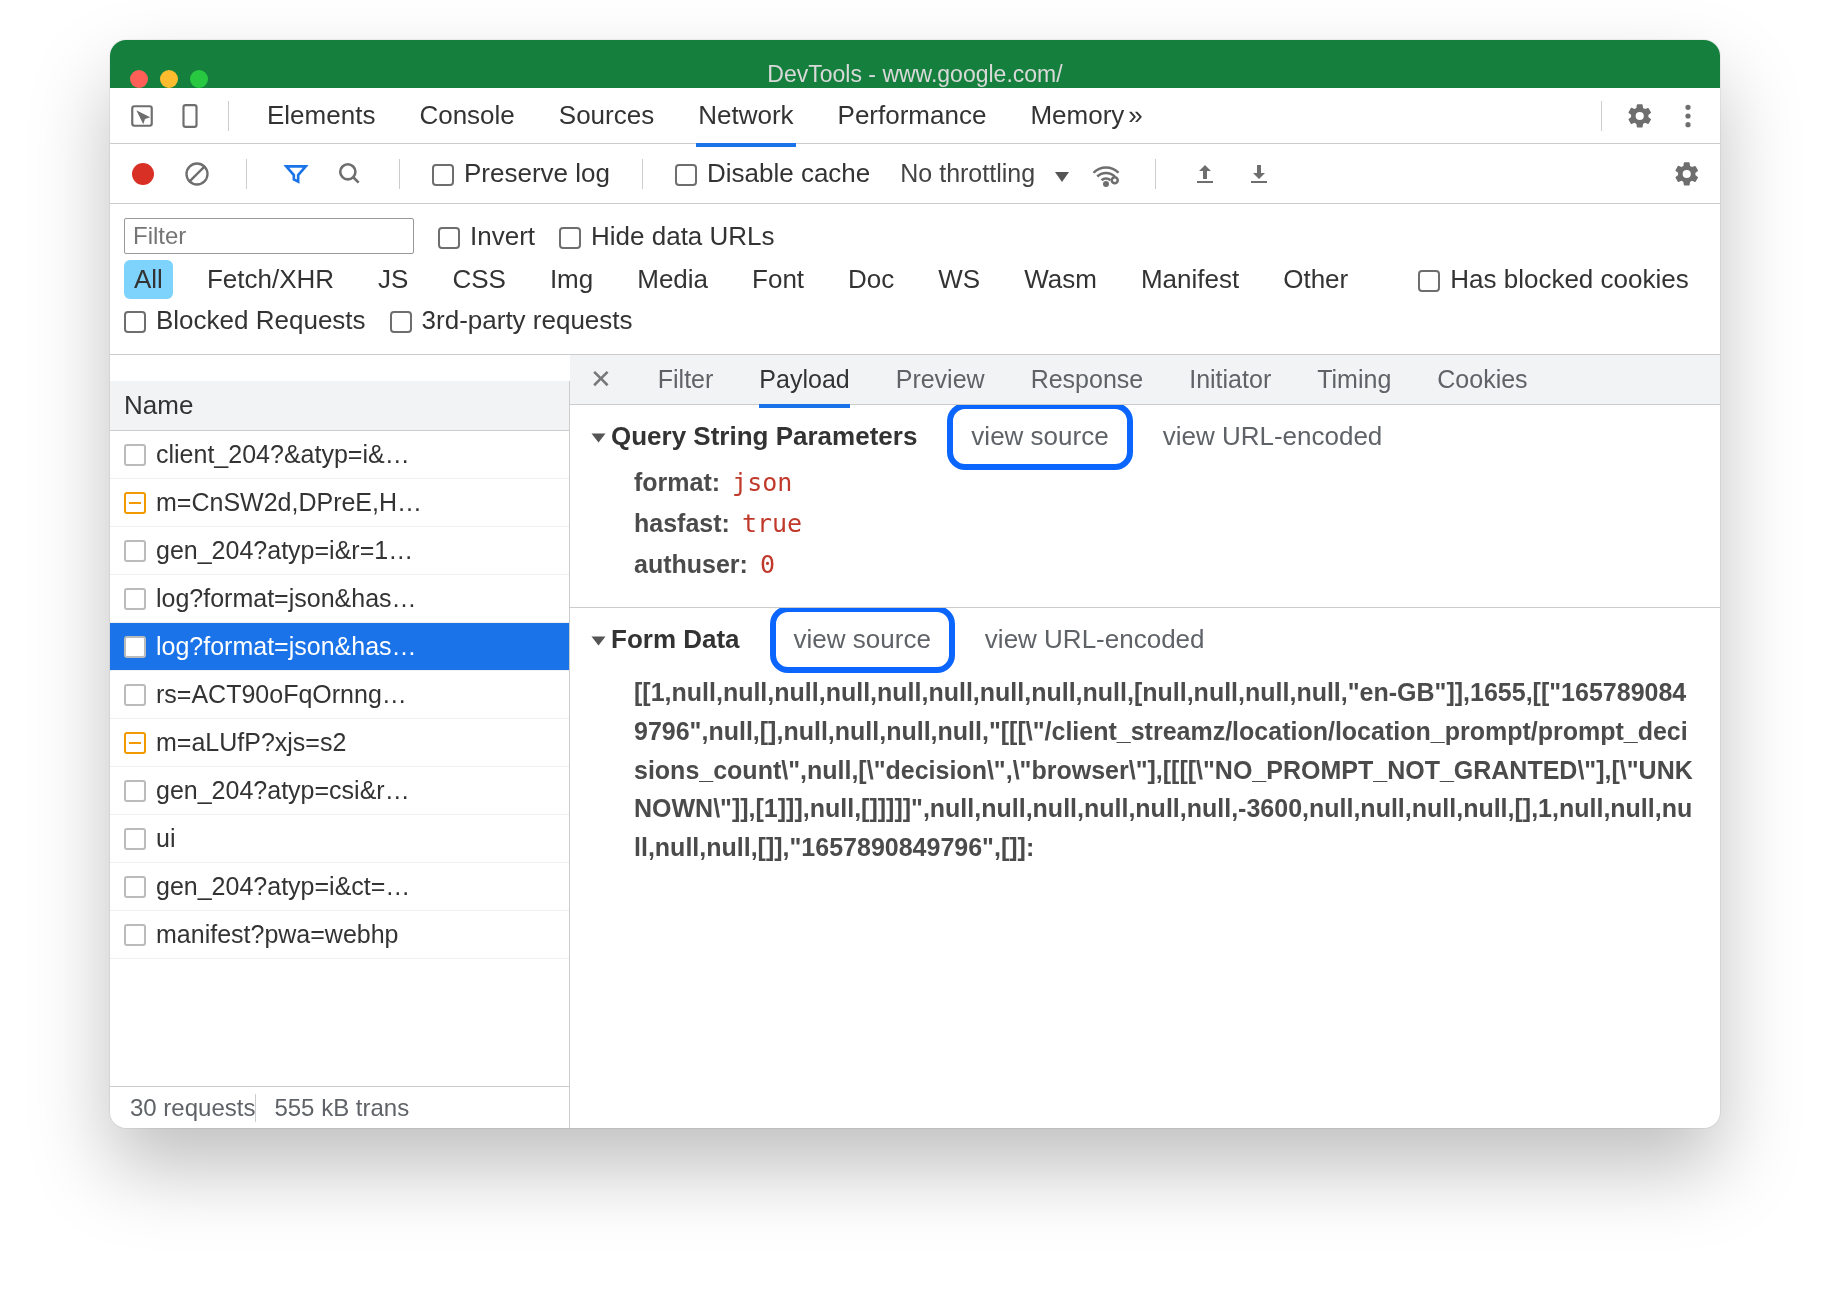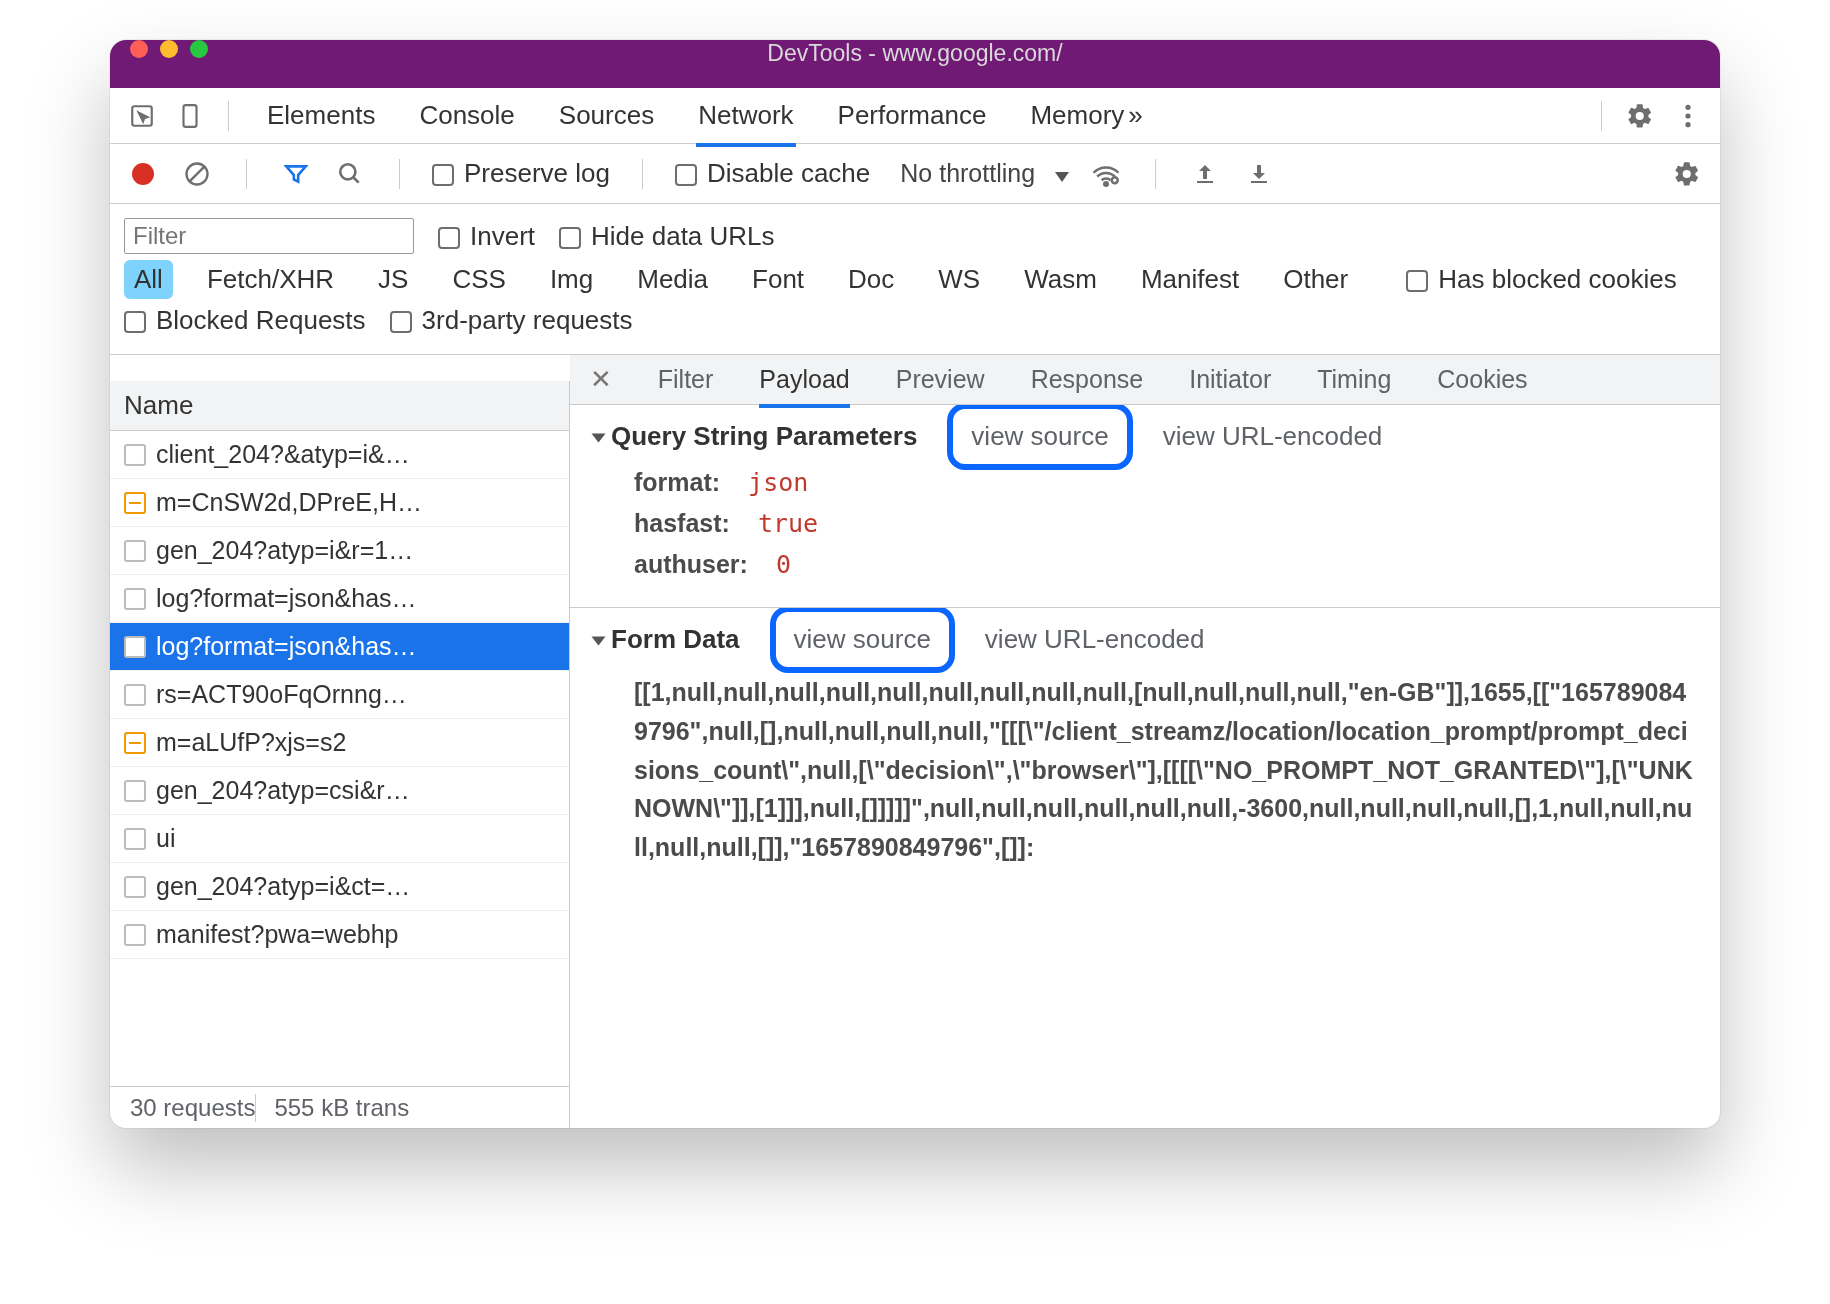--- a/index.html
+++ b/index.html
@@ -10,21 +10,21 @@
     height: 1088px;
     border-radius:16px;
     background:#fff;
     box-shadow: 0 40px 80px rgba(0,0,0,0.25), 0 0 0 1px rgba(0,0,0,0.05);
     overflow:hidden;
     display:flex; flex-direction:column;
     font-size:26px;
     color:#333;
   }
   
-  .titlebar { height:48px; background:#701a75; display:flex; align-items:flex-start; position:relative; }
+  .titlebar { height:48px; background:#15803d; display:flex; align-items:flex-end; position:relative; }
   .traffic { display:flex; gap:12px; margin-left:20px;}
   .dot { width:18px; height:18px; border-radius:50%; }
   .dot.red{background:#ff5f57;} .dot.yellow{background:#febc2e;} .dot.green{background:#28c840;}
   .winTitle { position:absolute; left:0; right:0; text-align:center; color:#d9d9d9; font-size:23px; font-weight:500; }
   
   .tabstrip { display:flex; align-items:center; height:56px; border-bottom:1px solid #ccc; padding:0 10px; gap:4px;}
   .tsbtn { display:flex; align-items:center; justify-content:center; width:44px; height:44px; color:#6e6e6e;}
   .sep { width:1px; height:30px; background:#ccc; margin:0 12px;}
   .tabs { display:flex; gap:44px; margin-left:22px; align-items:center; }
   .tab { color:#333; font-size:26px; padding:12px 0;text-align:center; }
@@ -65,21 +65,21 @@
   .closex { font-size:26px; color:#777;}
   .dtab { color:#5f6368; font-size:25px;}
   .dtab.active{ color:#333; font-weight:500; border-bottom:4px solid #1a73e8; padding-bottom:10px; margin-bottom:-14px;}
   .panel { flex:1; overflow:auto; padding:12px 24px; color:#333;}
   .sect { margin-bottom:18px;}
   .secthdr { display:flex; align-items:center; gap:40px; position:relative; }
   .tw { display:inline-block; width:0;height:0;border-left:9px solid #555;border-top:7px solid transparent;border-bottom:7px solid transparent; transform:rotate(90deg); margin-right:8px;}
   .stitle { font-weight:700; font-size:26px;}
   .vlink { color:#5f6368; font-size:26px;}
   .hl { position:absolute; border:6px solid #0a66ff; border-radius:18px; pointer-events:none;}
-  .kv { margin:12px 0 4px 40px; display:flex; gap:28px; font-size:25px;}
+  .kv { margin:12px 0 4px 40px; display:flex; gap:12px; font-size:25px;}
   .kv .k{font-weight:700; color:#4b4b4b;}
   .kv .v{font-family: ui-monospace, Menlo, monospace; color:#c0392b;}
   .form { margin:14px 0 0 40px; font-weight:700; color:#4b4b4b; line-height:1.55; font-size:25px; word-break:break-all;}
 </style>
 </head>
 <body>
 
 <div class="window">
 
   <div class="titlebar">
@@ -198,21 +198,21 @@
         <span class="ftype plain">JS</span>
         <span class="ftype plain">CSS</span>
         <span class="ftype plain">Img</span>
         <span class="ftype plain">Media</span>
         <span class="ftype plain">Font</span>
         <span class="ftype plain">Doc</span>
         <span class="ftype plain">WS</span>
         <span class="ftype plain">Wasm</span>
         <span class="ftype plain">Manifest</span>
         <span class="ftype plain">Other</span>
-        <label style="margin-left: 24px;"><span class="checkbox"></span>Has blocked cookies</label>
+        <label style="margin-left: 36px;"><span class="checkbox"></span>Has blocked cookies</label>
       </div>
     <div class="frow">
       <label><span class="checkbox"></span><span>Blocked Requests</span></label>
       <label><span class="checkbox"></span><span>3rd-party requests</span></label>
     </div>
   </div>
 
   <div class="split">
     <div class="left">
       <div class="lhead">Name</div>

